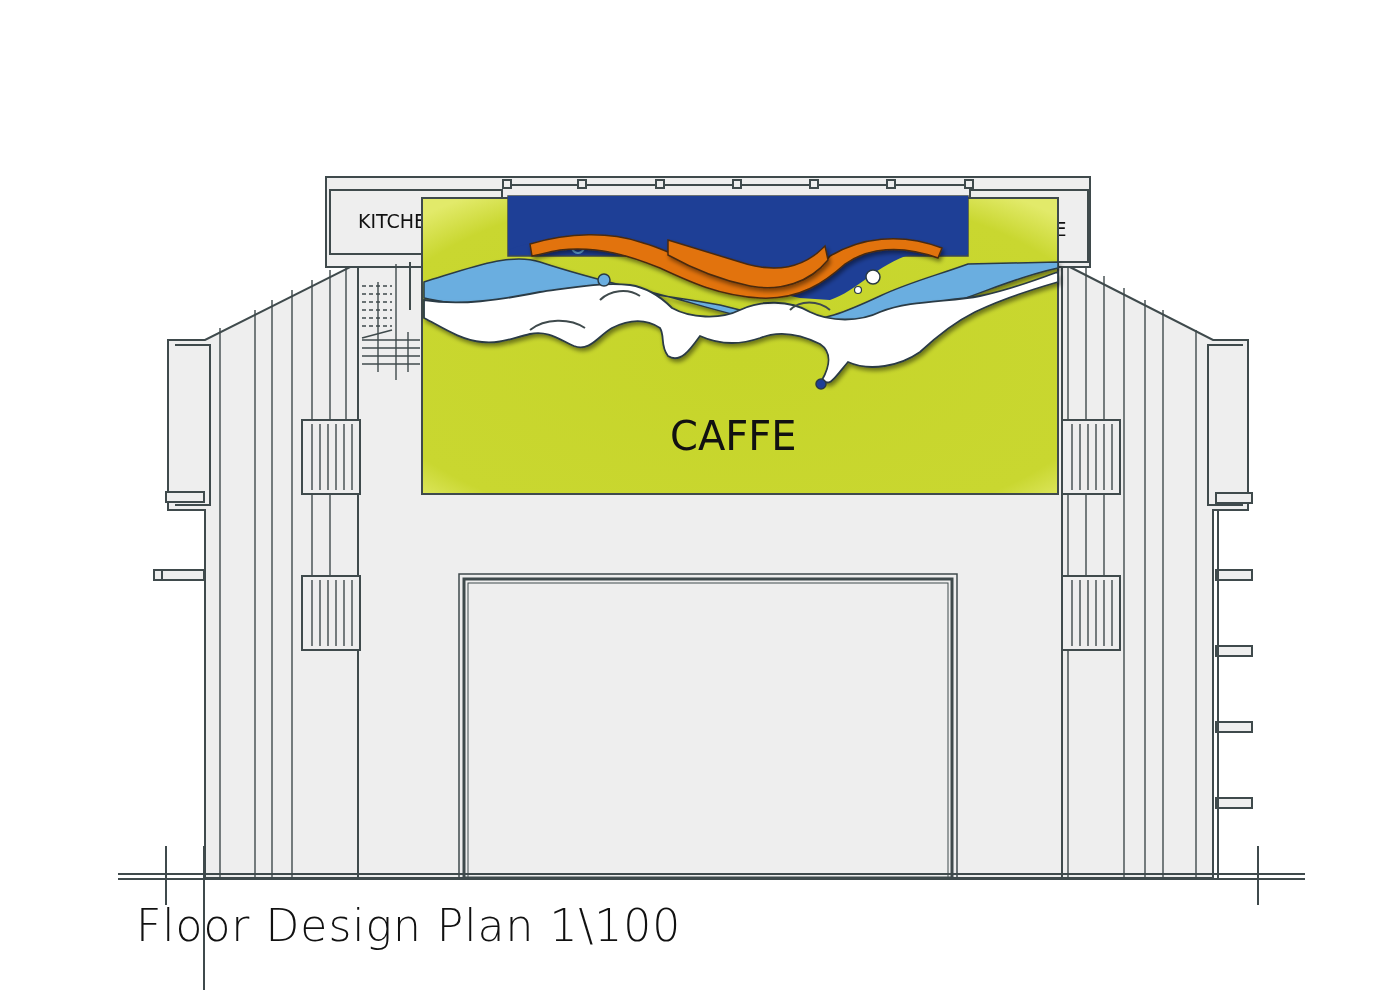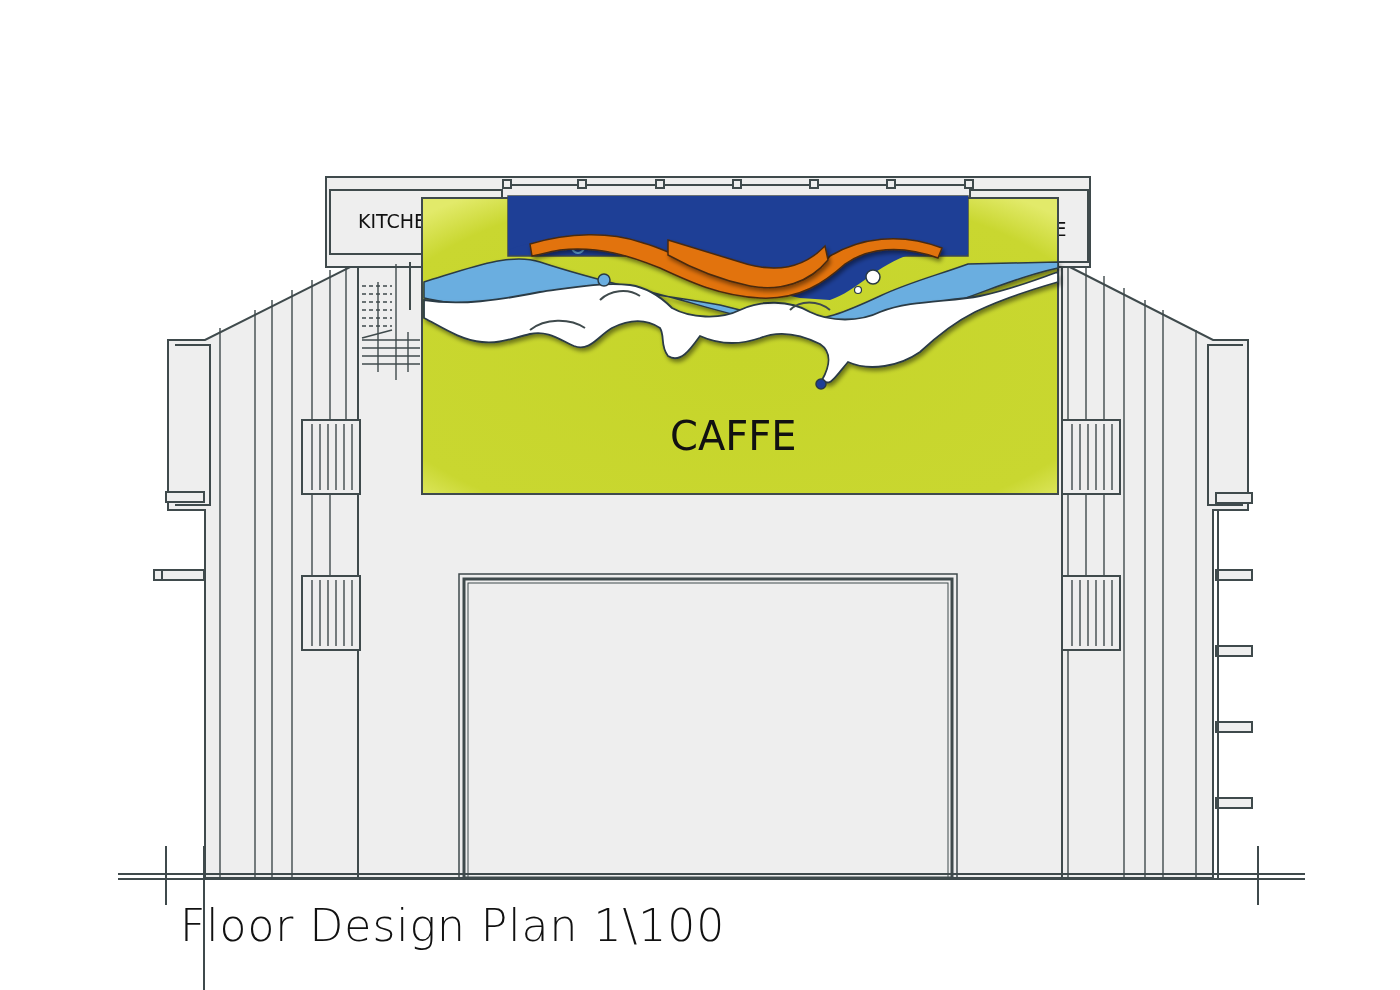--- a/index.html
+++ b/index.html
@@ -2,21 +2,21 @@
 <html><head>
 <meta charset="utf-8">
 <style>
   html, body { margin: 0; padding: 0; background: #ffffff; }
   body { width: 1400px; height: 990px; position: relative; overflow: hidden; font-family: "DejaVu Sans", sans-serif; }
   svg { position: absolute; left: 0; top: 0; }
   .wall { fill: #eeeeee; stroke: #3f4a4c; stroke-width: 2; }
   .ln { stroke: #3f4a4c; stroke-width: 2; fill: none; }
   .thin { stroke: #3f4a4c; stroke-width: 1.4; fill: none; }
   .lbl { font-family: "DejaVu Sans", sans-serif; fill: #111; }
-  .title-text { position: absolute; left: 136px; top: 900px; font-family: "DejaVu Sans", sans-serif; font-size: 44px; color: #111; letter-spacing: 1px; font-weight: 300; margin-left: 44px; }
+  .title-text { position: absolute; left: 136px; top: 900px; font-family: "DejaVu Sans", sans-serif; font-size: 44px; color: #111; letter-spacing: 1px; font-weight: 300; }
 </style>
 </head>
 <body>
 
 <svg width="1400" height="990" viewBox="0 0 1400 990">
   <defs>
     <radialGradient id="greenGrad" cx="50%" cy="55%" r="70%">
       <stop offset="0%" stop-color="#c6d52a"></stop>
       <stop offset="85%" stop-color="#c9d730"></stop>
       <stop offset="100%" stop-color="#e2ea6a"></stop>

